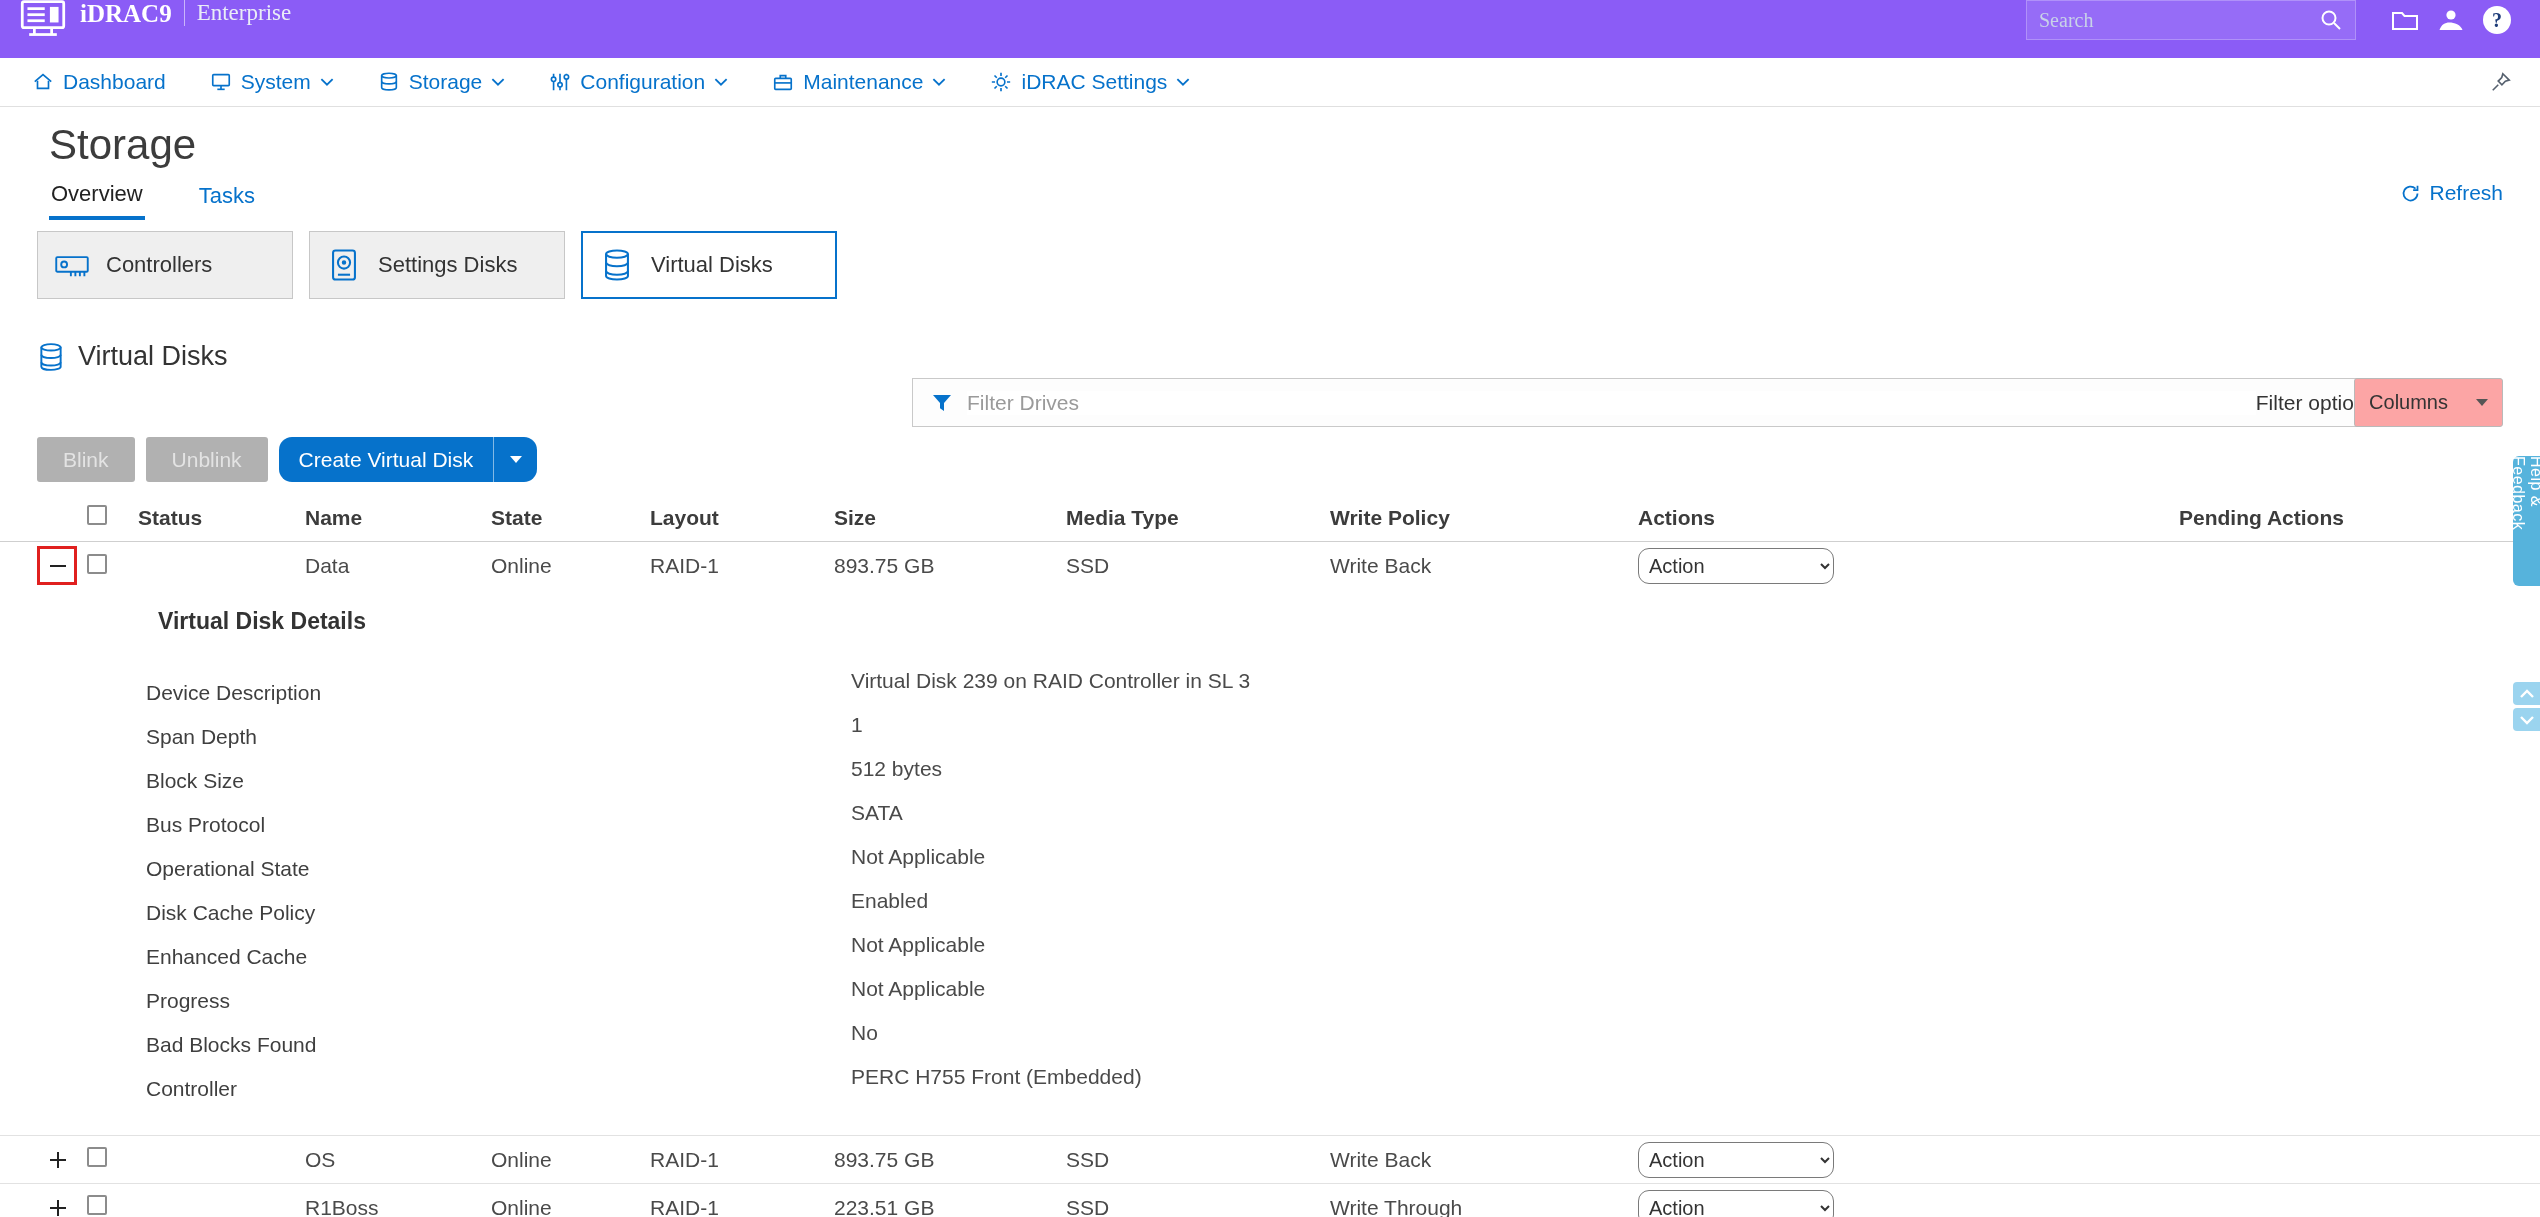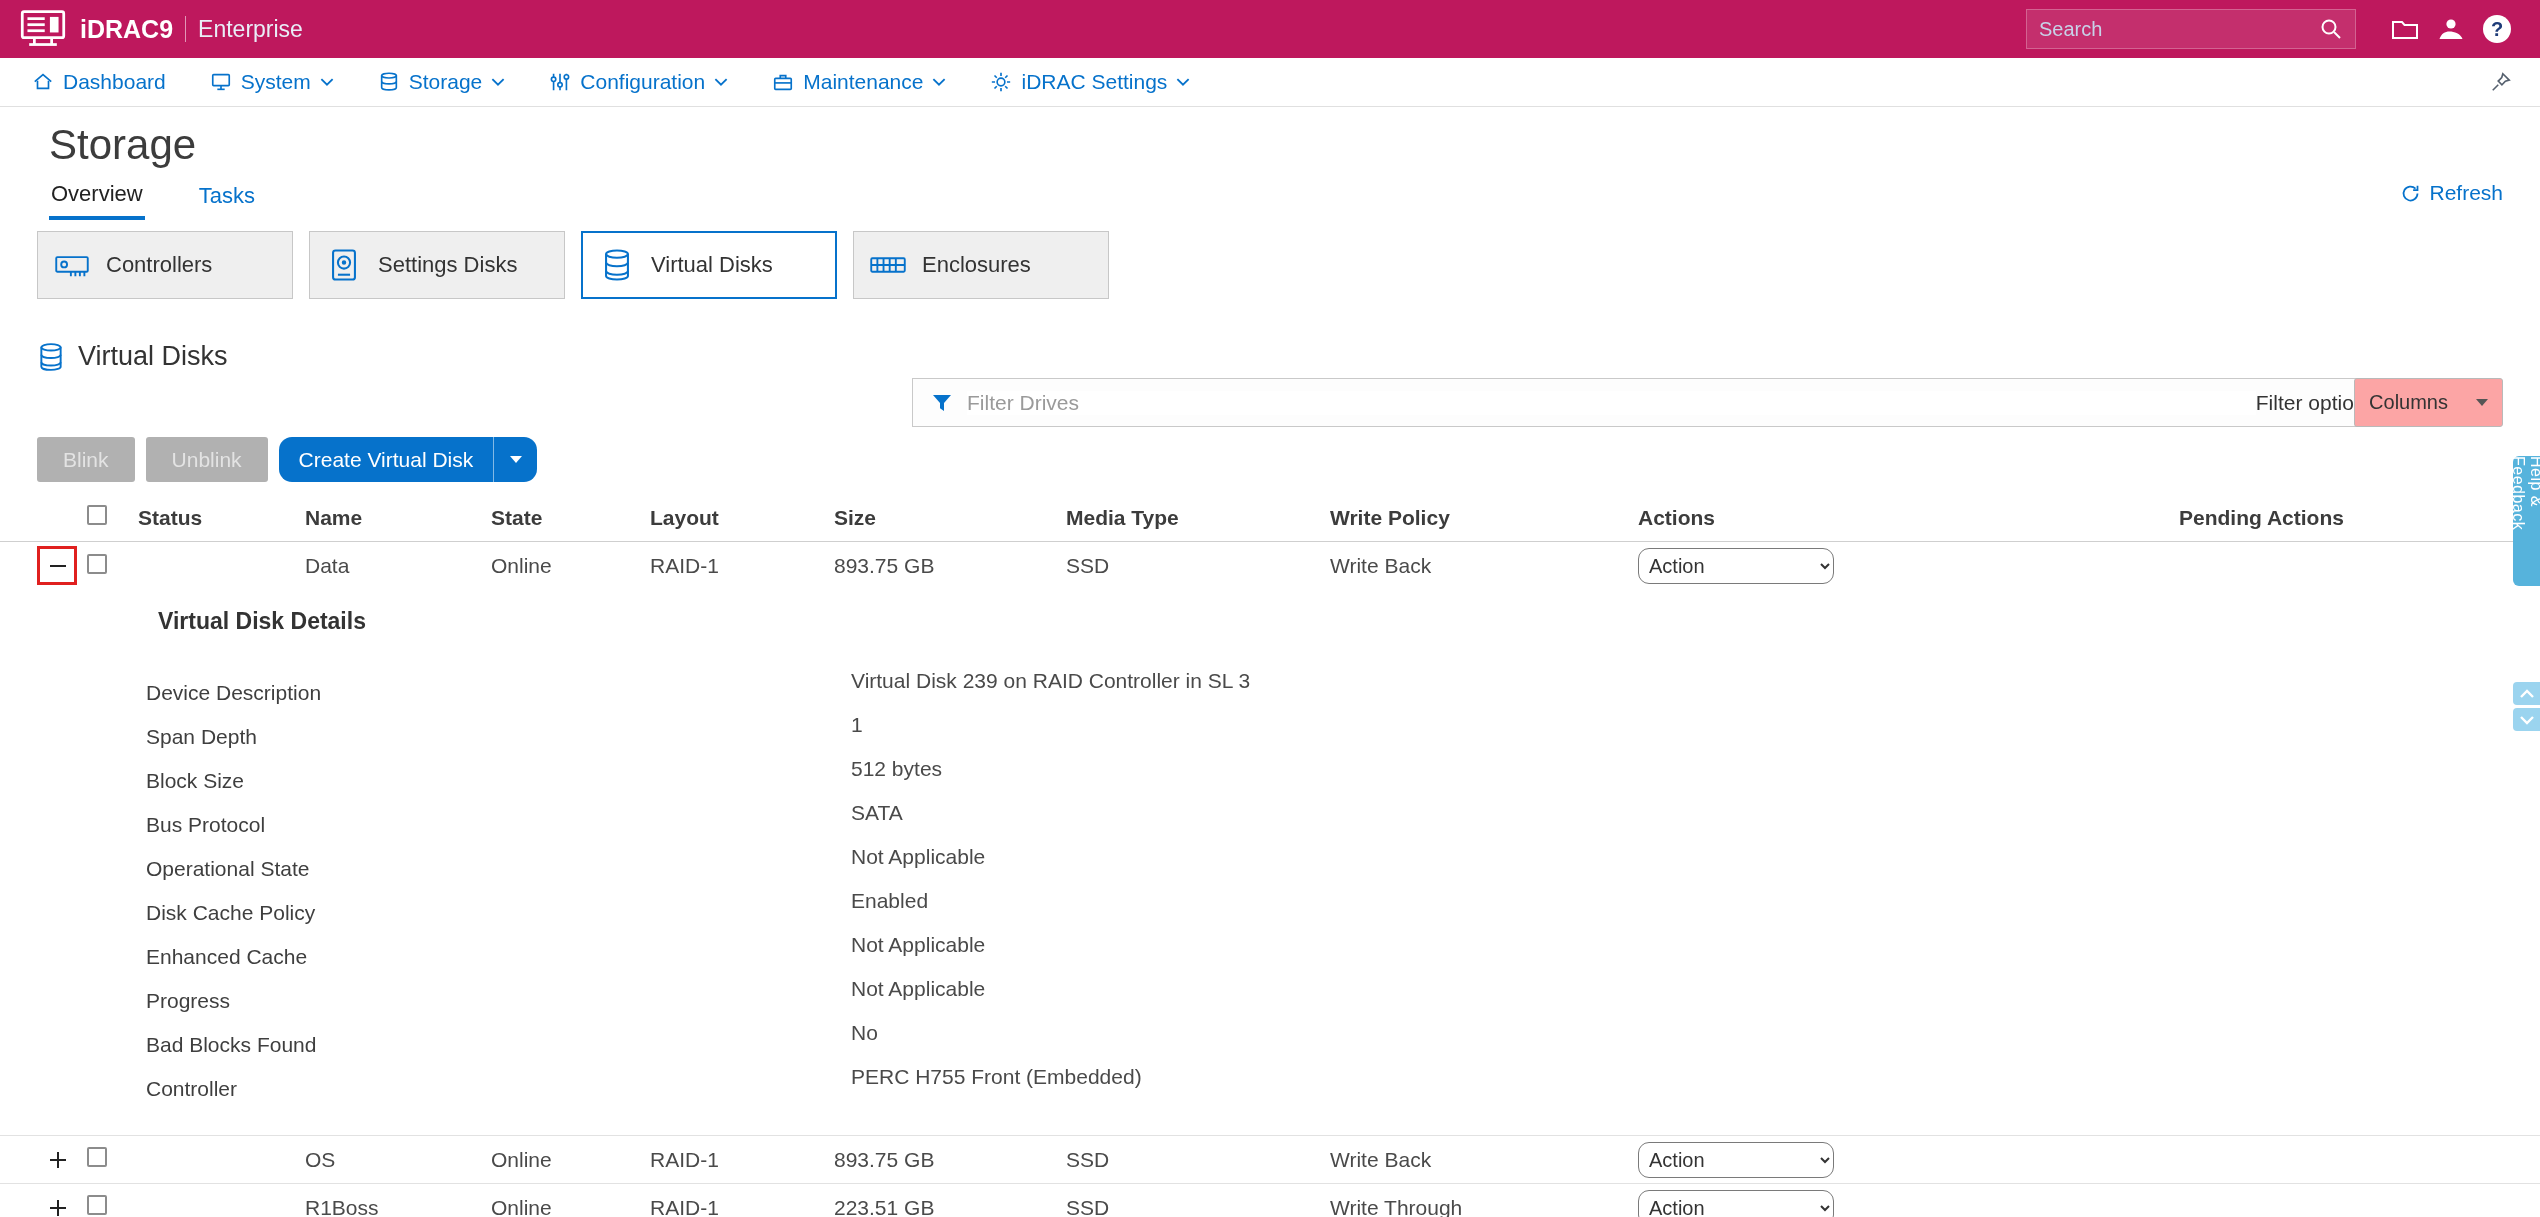--- a/index.html
+++ b/index.html
@@ -5,21 +5,21 @@
   * { margin:0; padding:0; box-sizing:border-box; }
   html,body { width:2540px; height:1217px; }
   body {
     font-family:"Liberation Sans", sans-serif;
     background:#fff; color:#333;
     overflow:hidden; position:relative;
   }
   svg { display:block; }
 
   
-  .topbar { height:58px; background:#be185d; display:flex; align-items:center; padding:0 20px; }
+  .topbar { height:58px; background:#8b5cf6; display:flex; padding:0 20px;font-family:Liberation Serif, serif; }
   .logo { width:46px; height:38px; margin-right:14px; }
   .brand { color:#fff; font-size:25px; font-weight:bold; }
   .brand-divider { width:1px; height:26px; background:rgba(255,255,255,.55); margin:0 12px; }
   .edition { color:#e9edf7; font-size:23px; font-weight:300; }
   .top-spacer { flex:1; }
   .searchbox { width:330px; height:40px; background:rgba(255,255,255,.10); border:1px solid rgba(255,255,255,.25);
     display:flex; align-items:center; padding:0 12px; margin-right:26px; }
   .searchbox input { flex:1; background:transparent; border:none; outline:none; color:#fff; font-size:20px; font-family:inherit; }
   .searchbox input::placeholder { color:#c8d2e8; }
   .top-icon { width:46px; height:40px; display:flex; align-items:center; justify-content:center; cursor:pointer; }
@@ -262,33 +262,20 @@
     <span class="card-icon-wrap">
       <svg width="32" height="34" viewBox="0 0 26 28" fill="none" stroke="#0672cb" stroke-width="1.7">
         <ellipse cx="13" cy="5" rx="9" ry="3"></ellipse>
         <path d="M4 5v7c0 1.7 4 3 9 3s9-1.3 9-3V5"></path>
         <path d="M4 12v7c0 1.7 4 3 9 3s9-1.3 9-3v-7"></path>
         <path d="M4 19v4c0 1.7 4 3 9 3s9-1.3 9-3v-4"></path>
       </svg>
     </span>
     <span>Virtual Disks</span>
   </div>
-  <div class="card">
-    <span class="card-icon-wrap">
-      <svg width="38" height="30" viewBox="0 0 34 26" fill="none" stroke="#0672cb" stroke-width="1.7">
-        <rect x="2" y="7" width="30" height="12" rx="1"></rect>
-        <line x1="7.5" y1="7" x2="7.5" y2="19"></line>
-          <line x1="13" y1="7" x2="13" y2="19"></line>
-          <line x1="18.5" y1="7" x2="18.5" y2="19"></line>
-          <line x1="24" y1="7" x2="24" y2="19"></line>
-          <line x1="2" y1="13" x2="32" y2="13"></line>
-      </svg>
-    </span>
-    <span>Enclosures</span>
-  </div>
 </div>
 
 <div class="section-head">
   <svg width="28" height="30" viewBox="0 0 26 28" fill="none" stroke="#0672cb" stroke-width="1.8">
     <ellipse cx="13" cy="5" rx="9" ry="3"></ellipse>
     <path d="M4 5v7c0 1.7 4 3 9 3s9-1.3 9-3V5"></path>
     <path d="M4 12v7c0 1.7 4 3 9 3s9-1.3 9-3v-7"></path>
     <path d="M4 19v4c0 1.7 4 3 9 3s9-1.3 9-3v-4"></path>
   </svg>
   <span>Virtual Disks</span>

